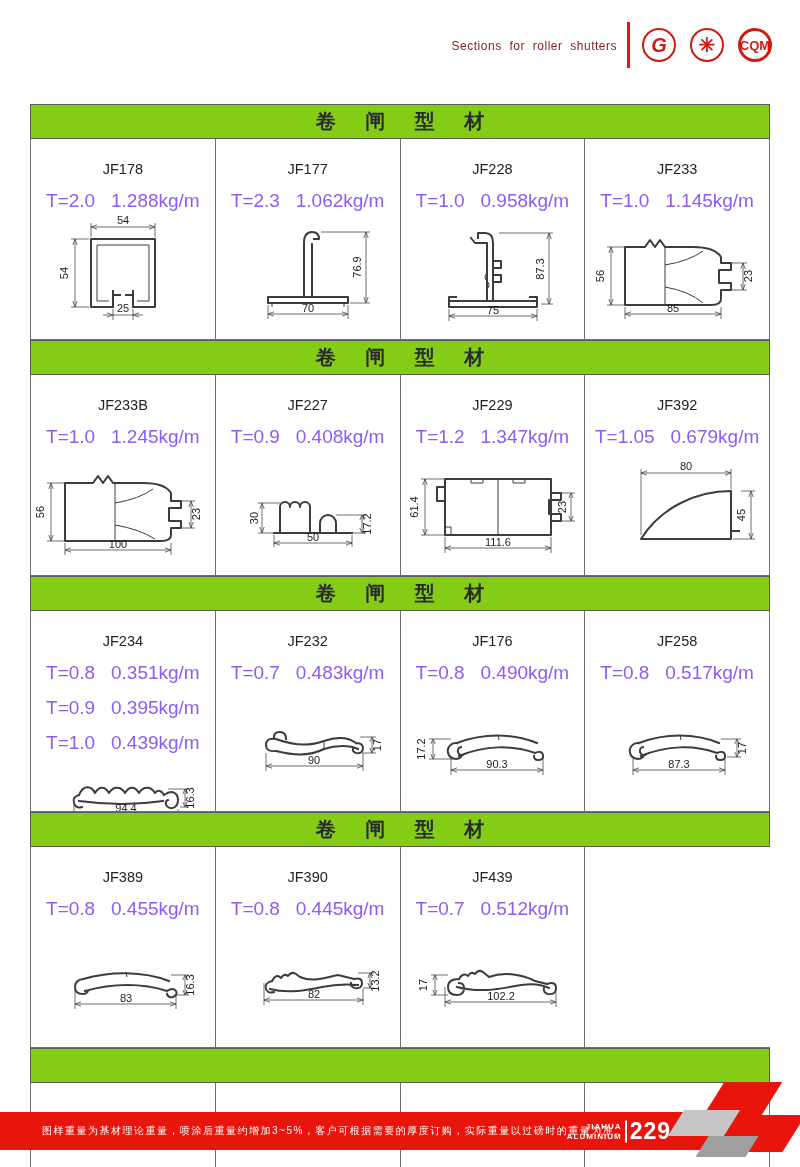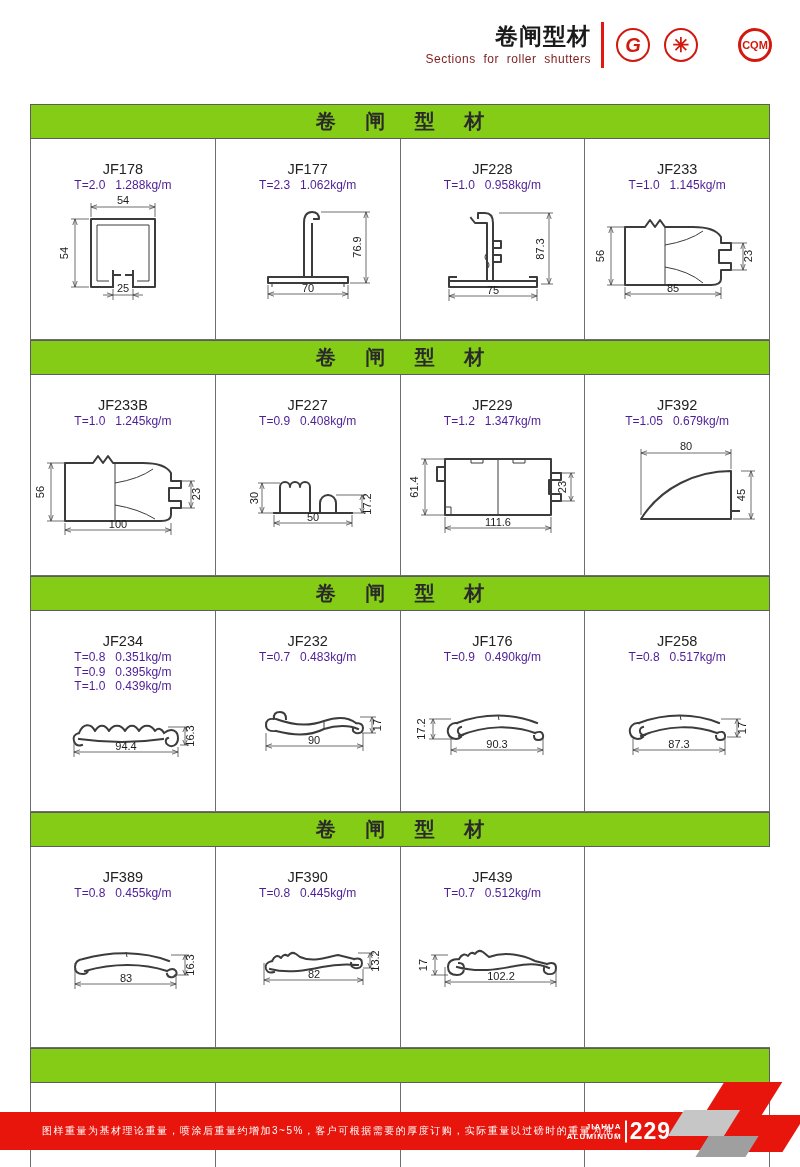--- a/index.html
+++ b/index.html
@@ -11,32 +11,32 @@
   .header { position:absolute; top:22px; right:28px; display:flex; align-items:center; }
   .titleblock { text-align:right; }
   .title-cn { font-size:23px; font-weight:bold; color:#1a1a1a; letter-spacing:1px; line-height:1.1; }
   .title-en { font-size:12px; color:#7f1d1d; letter-spacing:0.5px; word-spacing:4px; margin-top:2px; }
   .hdr-divider { width:3px; height:46px; background:#e21810; margin:0 12px 0 10px; }
   .logos { display:flex; align-items:center; gap:14px; }
   .logo { width:34px; height:34px; border:2px solid #d21910; border-radius:50%; color:#d21910;
           display:flex; align-items:center; justify-content:center; font-weight:bold; background:#fff; }
   .logo-gb { font-size:20px; font-style:italic; }
   .logo-star { font-size:20px; }
-  .logo-cqm { font-size:11px; letter-spacing:0; border-width:3px;margin-left:26px; }
+  .logo-cqm { font-size:13px; letter-spacing:0; border-width:3px; }
 
   
   .cat-table { position:absolute; left:30px; top:104px; width:740px; }
   .banner { height:35px; background:#84cc16; border:1px solid #5c5c5c; display:flex;
             align-items:center; justify-content:center; }
   .banner + .row { border-top:none; }
   .banner-title { font-size:20px; font-weight:bold; color:#2a2a2a; letter-spacing:12px; padding-left:12px; white-space:pre; }
   .row { display:grid; grid-template-columns:repeat(4,1fr); border-left:1px solid #6e6e6e; border-bottom:1px solid #6e6e6e; }
   .cell { height:200px; border-right:1px solid #6e6e6e; text-align:center; padding-top:21px; overflow:hidden; }
   .code { font-size:14.5px; color:#222; line-height:1.25; }
-  .spec { font-size:12px; color:#4c1d95; line-height:1.2; white-space:pre; }
+  .spec { font-size:19px; color:#8b5cf6; line-height:1.2; white-space:pre;margin-top:12px; }
   svg.draw { display:block; margin:0 auto; }
   .pp { fill:none; stroke:#3c3c3c; stroke-width:2; stroke-linecap:square; stroke-linejoin:round; }
   .pt { fill:none; stroke:#3c3c3c; stroke-width:1; }
   .dl { fill:none; stroke:#4a4a4a; stroke-width:0.8; }
   svg text { font-size:11px; fill:#1d1d1d; font-family:"Liberation Sans", sans-serif; }
 
   
   .footer-bar { position:absolute; left:0; top:1112px; width:757px; height:38px; background:#e8150d;
                 clip-path:polygon(0 0, 100% 0, calc(100% - 20px) 100%, 0 100%); z-index:1; }
   .footer-note { position:absolute; left:42px; top:50%; transform:translateY(-50%);
@@ -52,21 +52,20 @@
   .deco-red2 { left:742px; top:1115px; width:52px; height:37px; background:#e8150d; }
   .deco-gray2 { left:702px; top:1136px; width:50px; height:21px; background:#9f9f9f; z-index:2; }
 </style>
 </head>
 <body>
 
 <div class="page">
 
   <div class="header">
     <div class="titleblock">
-      <div class="title-cn">卷闸型材</div>
       <div class="title-en">Sections  for  roller  shutters</div>
     </div>
     <div class="hdr-divider"></div>
     <div class="logos">
       <div class="logo logo-gb">G</div>
       <div class="logo logo-star">✳</div>
       <div class="logo logo-cqm">CQM</div>
     </div>
   </div>
 
@@ -208,21 +207,21 @@
           <path class="pp" d="M60 54 C76 60 92 62 108 56 C120 52 132 52 140 58 M60 66 C76 70 92 72 108 64 C120 60 134 60 142 64 M60 66 q-10 1 -10 -6 q0 -7 8 -6 q-1 -7 6 -7 q6 0 6 7 M140 58 q7 0 7 5 q0 6 -7 5 q-4 -1 -3 -5"></path>
           <path class="pt" d="M108 56 v8"></path>
           <path class="dl" d="M144 52 H160 M146 68 H160 M156 52 V68 M156 52 l-2.2 5 M156 52 l2.2 5 M156 68 l-2.2 -5 M156 68 l2.2 -5 M50 68 V86 M147 68 V86 M50 81 H147 M50 81 l6 -2.2 M50 81 l6 2.2 M147 81 l-6 -2.2 M147 81 l-6 2.2"></path>
           <text x="165" y="60" text-anchor="middle" transform="rotate(-90 165 60)">17</text>
           <text x="98" y="79" text-anchor="middle">90</text>
         </svg>
       </div>
 
       <div class="cell">
         <div class="code">JF176</div>
-        <div class="spec">T=0.9   0.490kg/m</div>
+        <div class="spec">T=0.8   0.490kg/m</div>
         <svg class="draw" width="184" height="112" viewBox="0 0 184 112">
           <path class="pp" d="M56 58 C82 48 112 48 136 58 M58 71 C84 60 112 60 134 68 M56 58 a8 8 0 1 0 4 14 M60 62 a4 4 0 1 0 2 8 M134 68 q7 -3 8 2 q1 5 -5 5 q-4 0 -4 -4"></path>
           <path class="pt" d="M97 50 l1 5"></path>
           <path class="dl" d="M50 54 H28 M52 74 H28 M32 54 V74 M32 54 l-2.2 5 M32 54 l2.2 5 M32 74 l-2.2 -5 M32 74 l2.2 -5 M50 74 V90 M142 72 V90 M50 85 H142 M50 85 l6 -2.2 M50 85 l6 2.2 M142 85 l-6 -2.2 M142 85 l-6 2.2"></path>
           <text x="24" y="64" text-anchor="middle" transform="rotate(-90 24 64)">17.2</text>
           <text x="96" y="83" text-anchor="middle">90.3</text>
         </svg>
       </div>
 
       <div class="cell">

